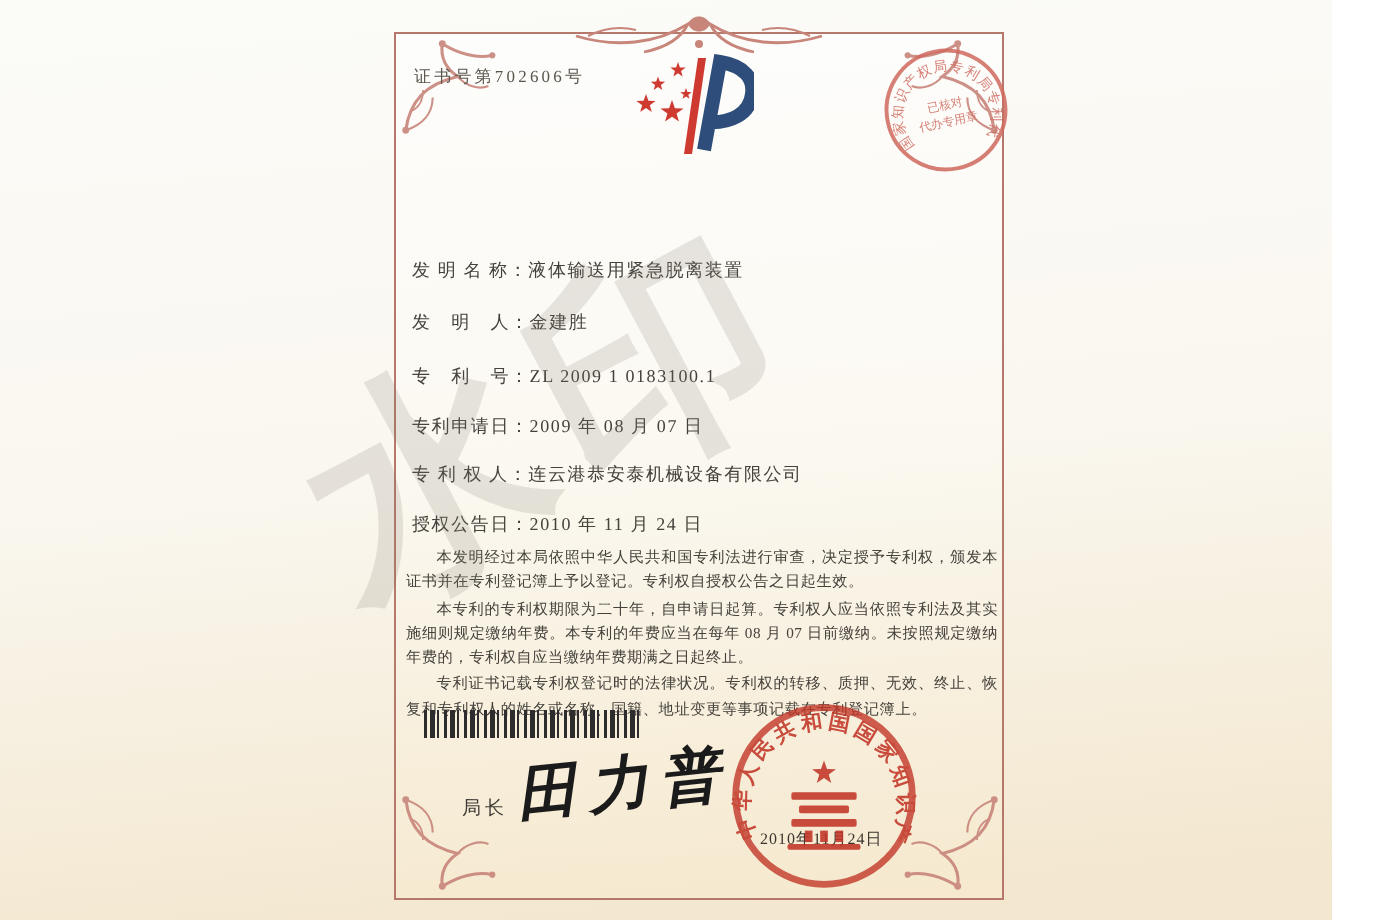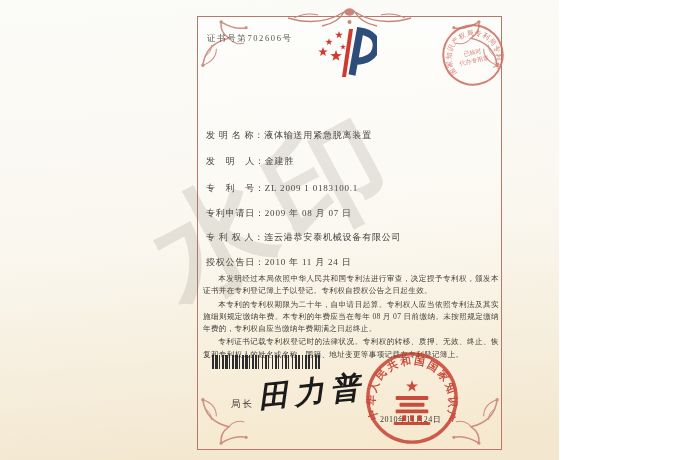--- a/index.html
+++ b/index.html
@@ -1,17 +1,17 @@
 <!DOCTYPE html>
 <html><head>
 <meta charset="utf-8">
 <style>
   html,body{margin:0;padding:0;}
   body{font-family:"Liberation Serif","DejaVu Serif",serif;}
-  .canvas{position:relative;width:559px;height:460px;overflow:hidden;
+  .canvas{position:relative;width:666px;height:460px;overflow:hidden;
     background:linear-gradient(175deg,#fbfbf8 0%,#faf7ef 50%,#f3e7cf 94%);}
   .frame{position:absolute;left:197px;top:16px;width:303px;height:432px;
     border:1.6px solid #b5786a;background:linear-gradient(178deg,rgba(255,255,255,.55),rgba(255,250,238,.2) 60%,rgba(250,236,206,.35));}
   .corner{position:absolute;width:50px;height:50px;color:#c8857a;opacity:.9;}
   .corner.tl{left:200px;top:19px;}
   .corner.tr{left:450px;top:19px;transform:scaleX(-1);}
   .corner.bl{left:200px;top:396px;transform:scaleY(-1);}
   .corner.br{left:450px;top:396px;transform:scale(-1,-1);}
   .top-ornament{position:absolute;left:284px;top:3px;width:131px;height:27px;}
   .cert-no{position:absolute;left:207px;top:33px;font-size:8.5px;color:#5a564e;letter-spacing:1.6px;}

